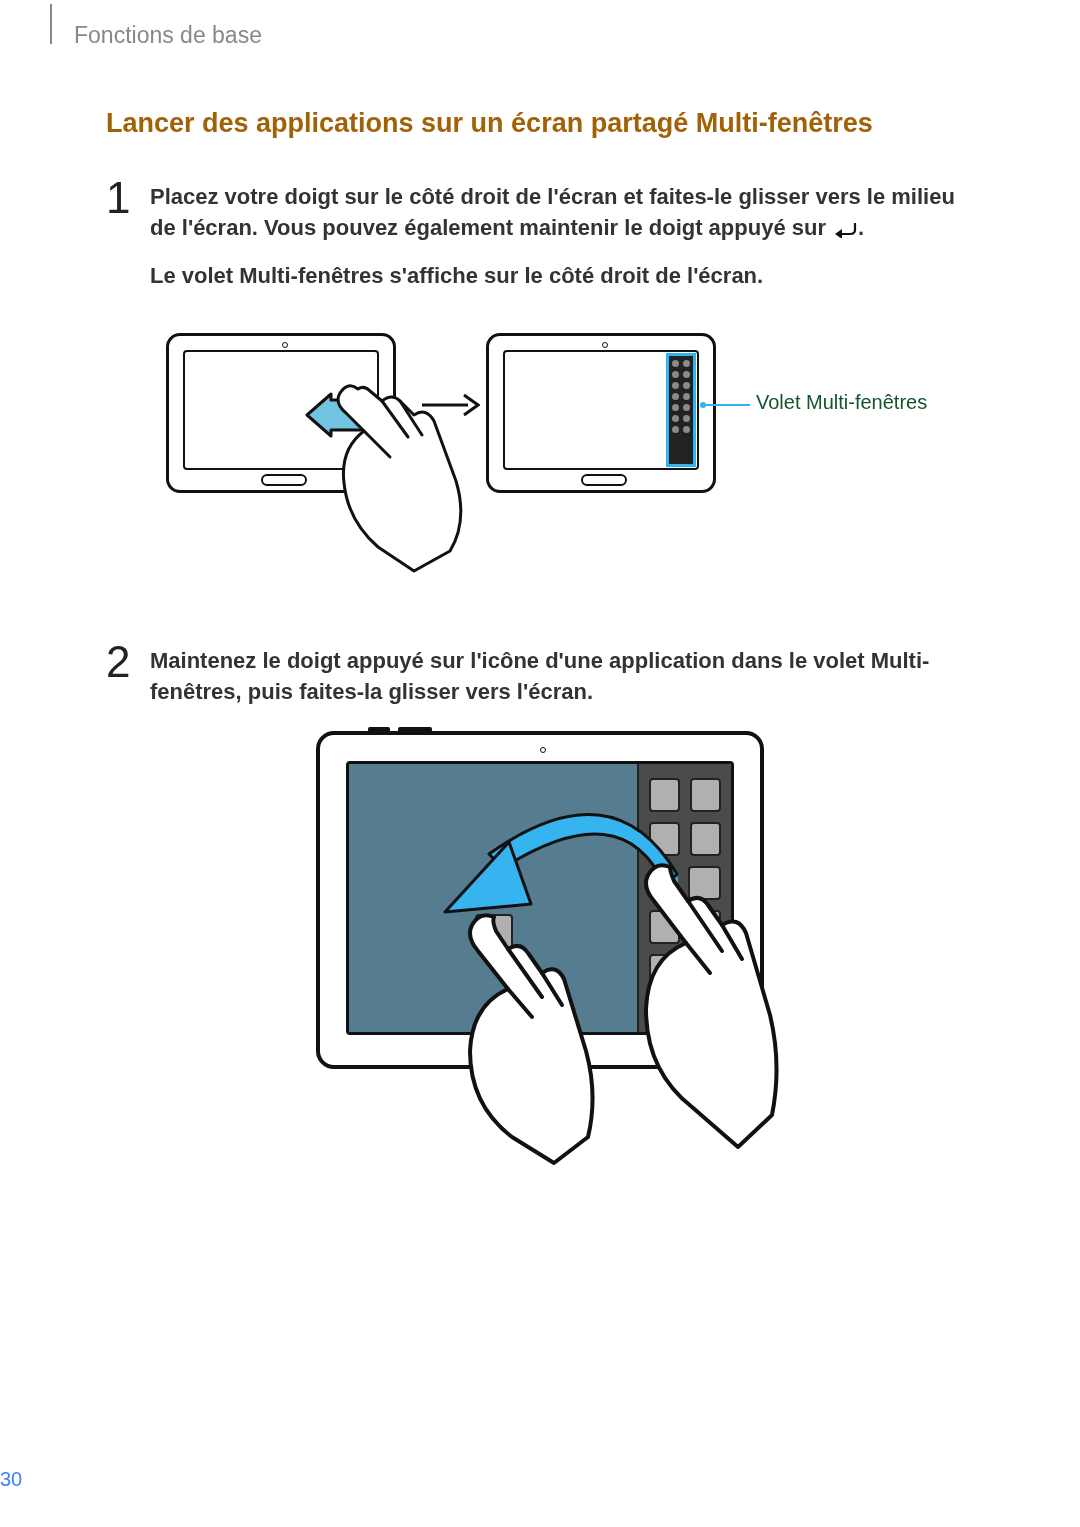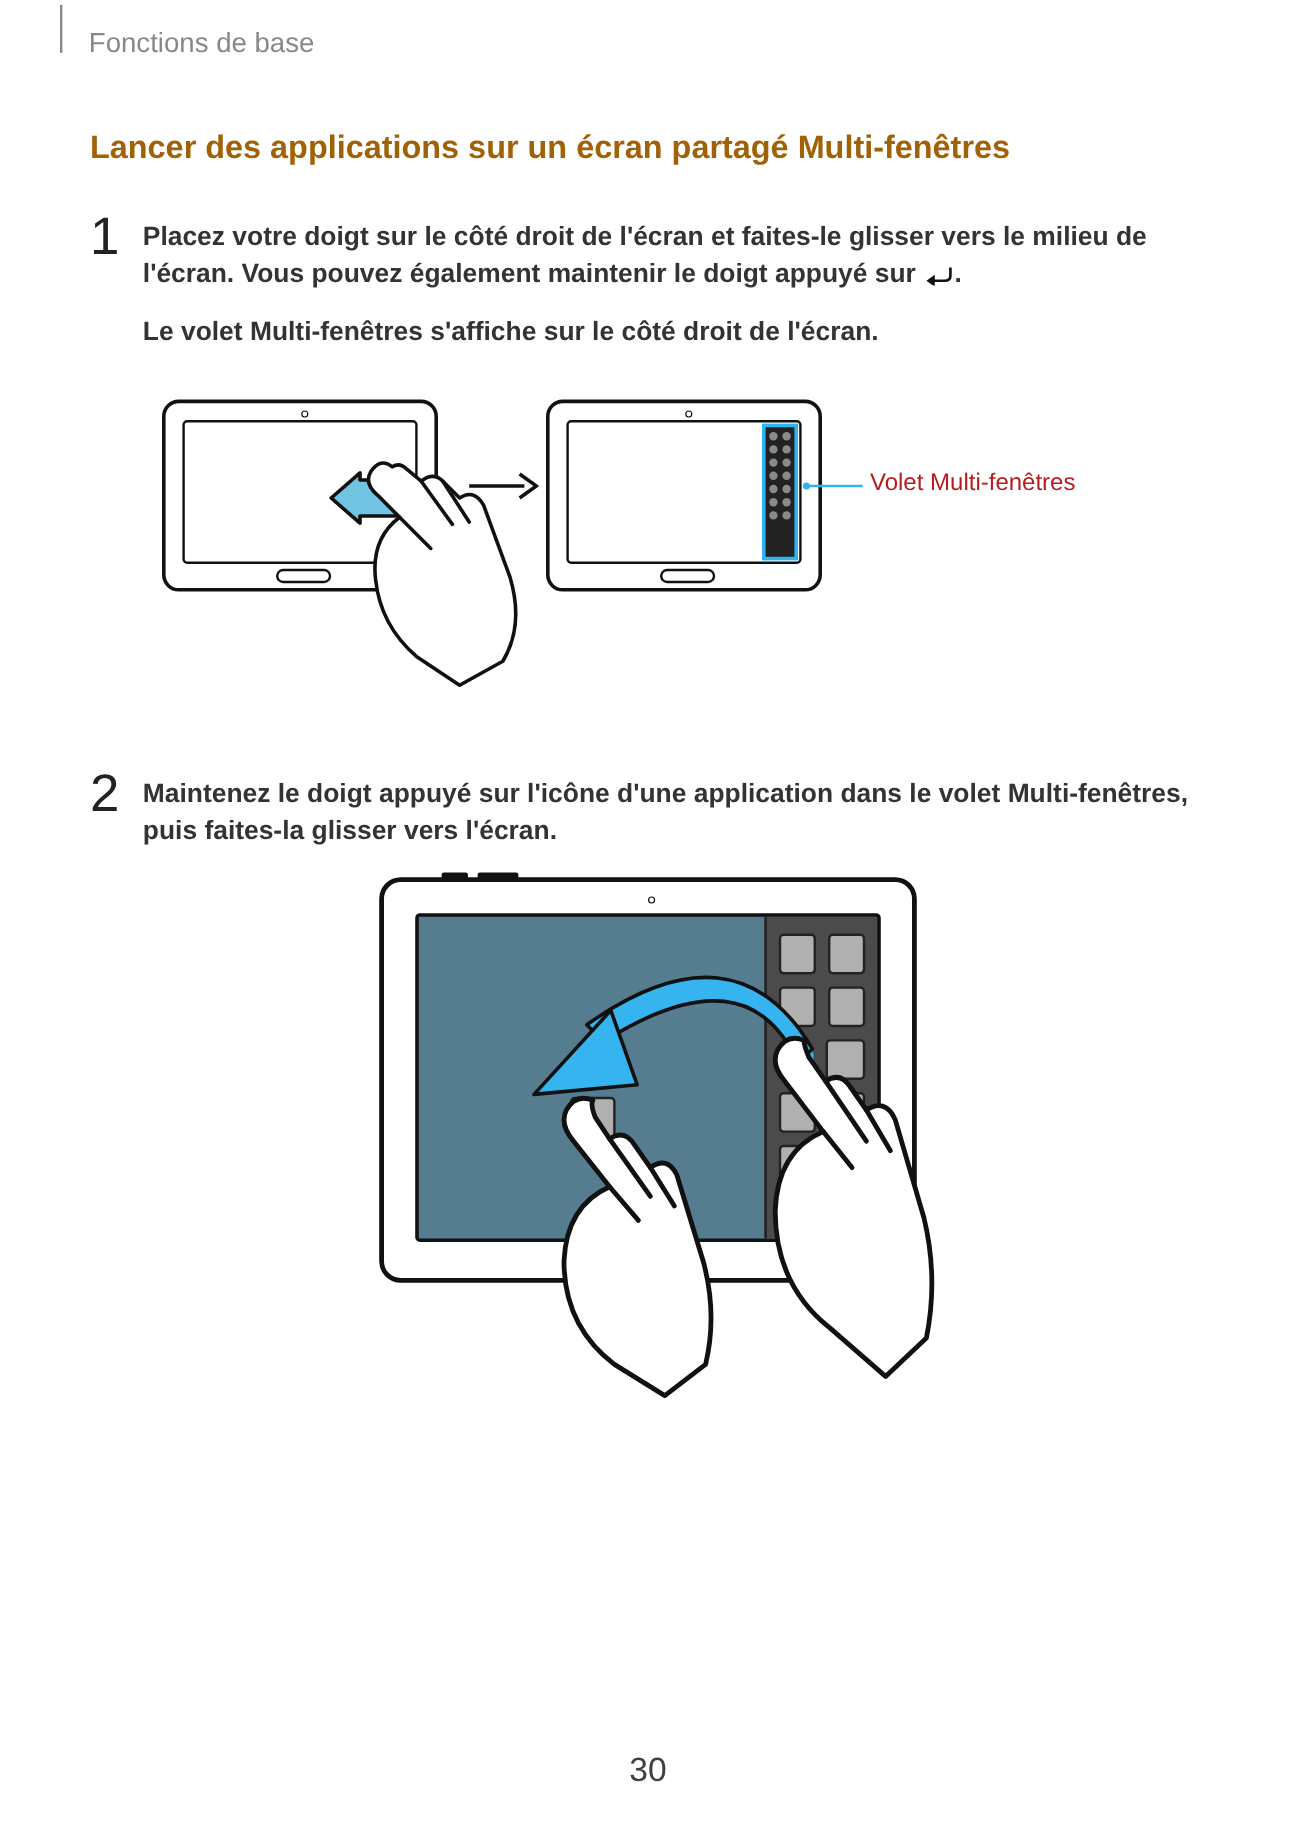--- a/index.html
+++ b/index.html
@@ -8,21 +8,21 @@
     width: 1080px;
     background: #fff;
     font-family: "Helvetica Neue", Arial, sans-serif;
     color: #333;
   }
   .page {
     width: 1080px;
     height: 1527px;
     position: relative;
     box-sizing: border-box;
-    padding: 0 75px;
+    padding: 0 106px;
   }
   .header {
     position: absolute;
     top: 22px;
     left: 50px;
     display: flex;
     align-items: center;
     color: #888;
     font-size: 23px;
   }
@@ -233,30 +233,30 @@
     top: 150px;
     width: 34px;
     height: 34px;
     background: #b0b0b0;
     border: 2px solid #222;
     border-radius: 4px;
   }
   .callout-label {
     position: absolute;
     font-size: 20px;
-    color: #b91c1c;
+    color: #14532d;
   }
   .page-num {
     position: absolute;
     bottom: 36px;
     left: 0;
     right: 0;
-    text-align: center;
-    font-size: 28px;
-    color: #404040;
+    text-align: left;
+    font-size: 20px;
+    color: #3b82f6;
   }
 </style>
 </head>
 <body>
 
 <div class="page">
 
   <div class="header">
     <div class="rule"></div>
     <span>Fonctions de base</span>

